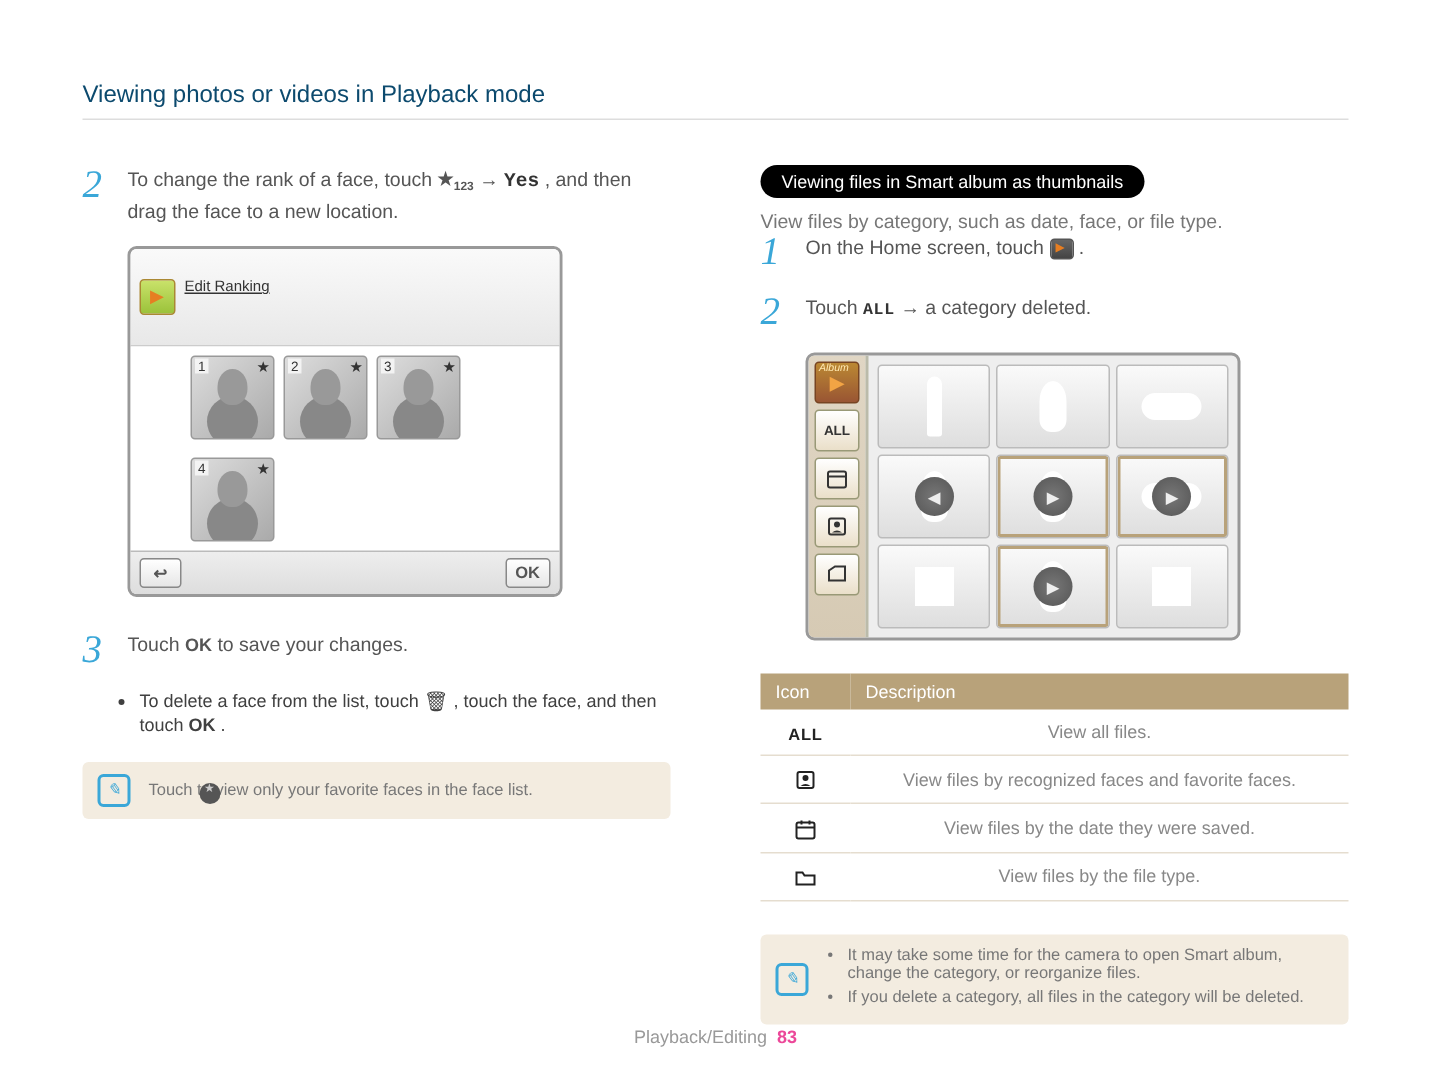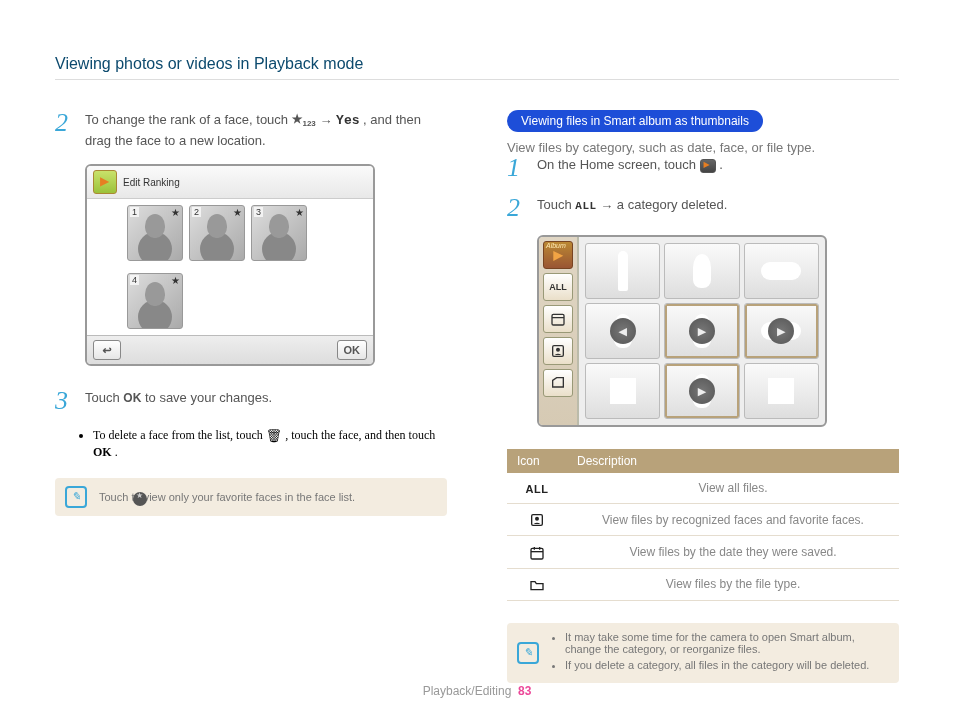--- a/index.html
+++ b/index.html
@@ -27,37 +27,38 @@
     color: #3aa7d8;
     font-size: 26px;
     font-style: italic;
     font-family: Georgia, serif;
     width: 24px;
     margin-right: 6px;
     line-height: 1;
   }
   .stepbody { flex: 1; font-size: 13px; line-height: 1.5; color: #555; font-weight: 300; }
   .stepbody b { font-weight: bold; color: #333; font-family: Liberation Mono, monospace; }
-  .sub { padding-left: 30px; font-size: 12px; color: #000000; margin-bottom: 18px; font-family: Liberation Serif, serif; }
+  .sub { padding-left: 30px; font-size: 12px; color: #404040; margin-bottom: 18px; }
   .sub li { list-style: disc; margin-left: 8px; margin-bottom: 4px; }
 
   .screen {
     margin: 10px 0 22px 30px;
     width: 290px;
     border: 2px solid #999;
     border-radius: 6px;
     background: #fff;
     overflow: hidden;
   }
   .screen .titlebar {
-    display: flex; align-items: center;
+    display: flex; 
     background: linear-gradient(#fafafa,#e8e8e8);
-    padding: 4px 6px;
+    padding: 20px 6px;
     font-size: 10px; color: #333;
     border-bottom: 1px solid #ccc;
+    text-decoration: underline;
   }
   .appicon {
     width: 24px; height: 24px;
     background: linear-gradient(#c9e26a,#9bc23a);
     border: 1px solid #aa8833;
     border-radius: 3px;
     margin-right: 6px;
     position: relative;
   }
   .appicon::after {
@@ -125,21 +126,21 @@
     color: #3aa7d8;
     font-style: italic;
     display: flex; align-items: center; justify-content: center;
     margin-right: 12px; flex-shrink: 0;
     font-family: Georgia, serif;
   }
   .note ul { list-style: disc; padding-left: 14px; }
   .note li { margin-bottom: 4px; }
 
   .pill {
-    background: #1d4ed8; color: #fff;
+    background: #000000; color: #fff;
     font-size: 12px; padding: 4px 14px;
     border-radius: 12px;
     display: inline-block;
     margin-bottom: 8px;
   }
   .intro { font-size: 13px; color: #777; font-weight: 300; }
 
   .albumscreen {
     margin: 10px 0 22px 30px;
     width: 290px;

